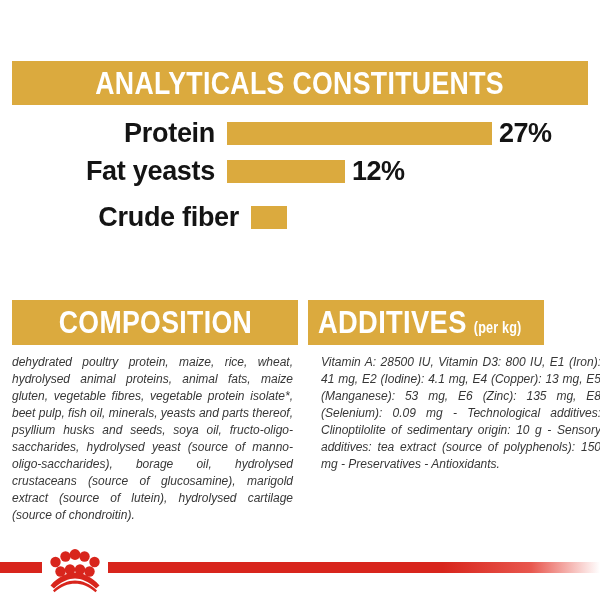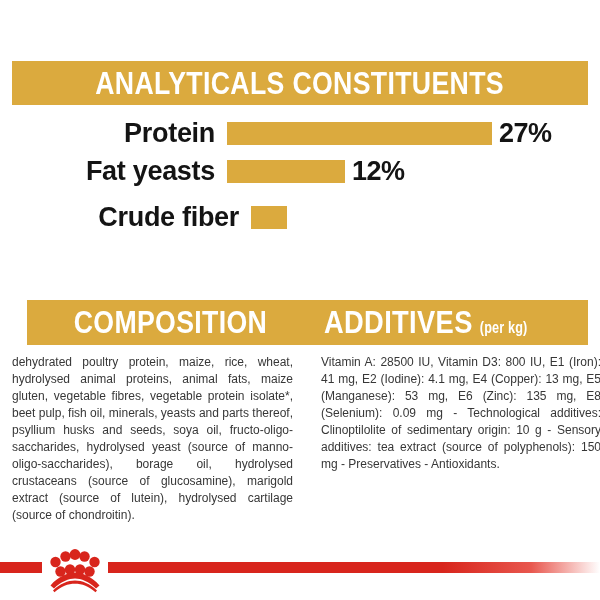--- a/index.html
+++ b/index.html
@@ -34,25 +34,25 @@
     letter-spacing: 0.4px;
     line-height: 1;
     transform: scaleX(0.86);
     transform-origin: center;
     white-space: nowrap;
   }
 
   #analyticals-header-bar { left: 12px; top: 61px; width: 576px; height: 44px; justify-content: center; }
   #analyticals-header-bar .hdr-text { font-size: 31px; }
 
-  #composition-header-bar { left: 12px; top: 300px; width: 286px; height: 45px; margin-left: 15px; }
+  #composition-header-bar { left: 12px; top: 300px; width: 286px; height: 45px; }
   #composition-header-bar .hdr-text { font-size: 31px; }
 
-  #additives-header-bar { left: 308px; top: 300px; width: 280px; height: 45px;
-                          justify-content: flex-start; padding-left: 16px; box-sizing: border-box; }
+  #additives-header-bar { left: 308px; top: 300px; width: 236px; height: 45px;
+                          justify-content: flex-start; padding-left: 10px; box-sizing: border-box; }
   #additives-header-bar .hdr-row { display: flex; align-items: baseline; white-space: nowrap;
                                    transform: scaleX(0.88); transform-origin: left center; }
   #additives-header-bar .hdr-text { font-size: 31px; transform: none; }
   #additives-header-bar .hdr-sub {
     color: #ffffff; font-weight: 700; font-size: 16px; margin-left: 8px;
     font-family: "Liberation Sans", sans-serif; letter-spacing: 0.2px;
     transform: scaleX(0.9); transform-origin: left center;
   }
 
   
@@ -95,20 +95,21 @@
 
   
   .body-text {
     position: absolute;
     font-family: "Liberation Sans", sans-serif;
     font-size: 12px;
     line-height: 17px;
     color: #373737;
     text-align: justify;
     text-justify: inter-word;
+    font-style: italic;
   }
   #composition-body { left: 12px; top: 354px; width: 281px; }
   #additives-body   { left: 321px; top: 354px; width: 280px; }
 
   
   #footer-brand { position: absolute; left: 0; top: 545px; width: 600px; height: 55px; }
 
   .red-bar-left {
     position: absolute;
     left: 0px; top: 17px;

